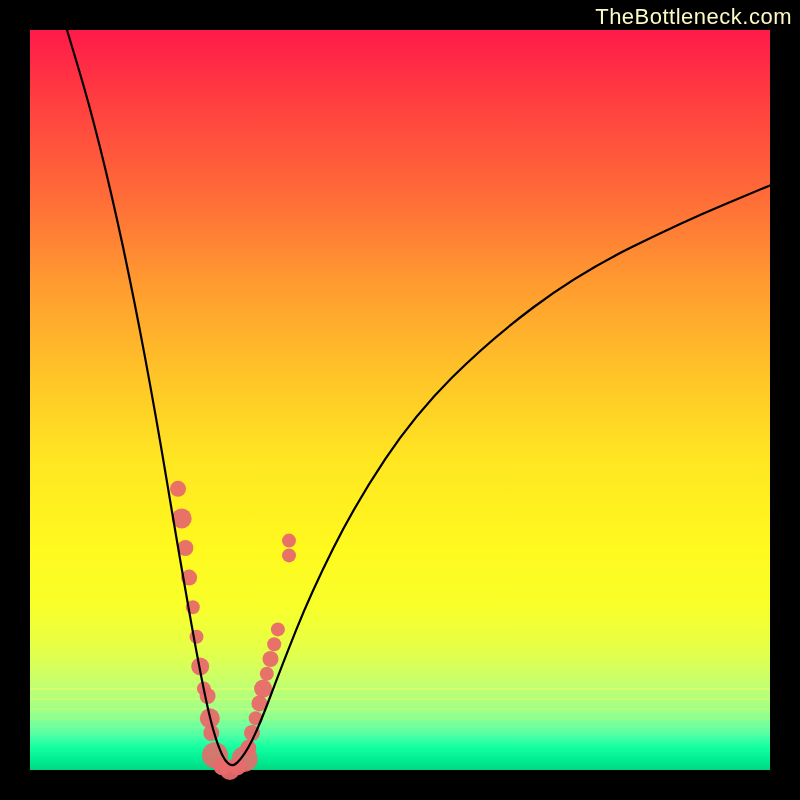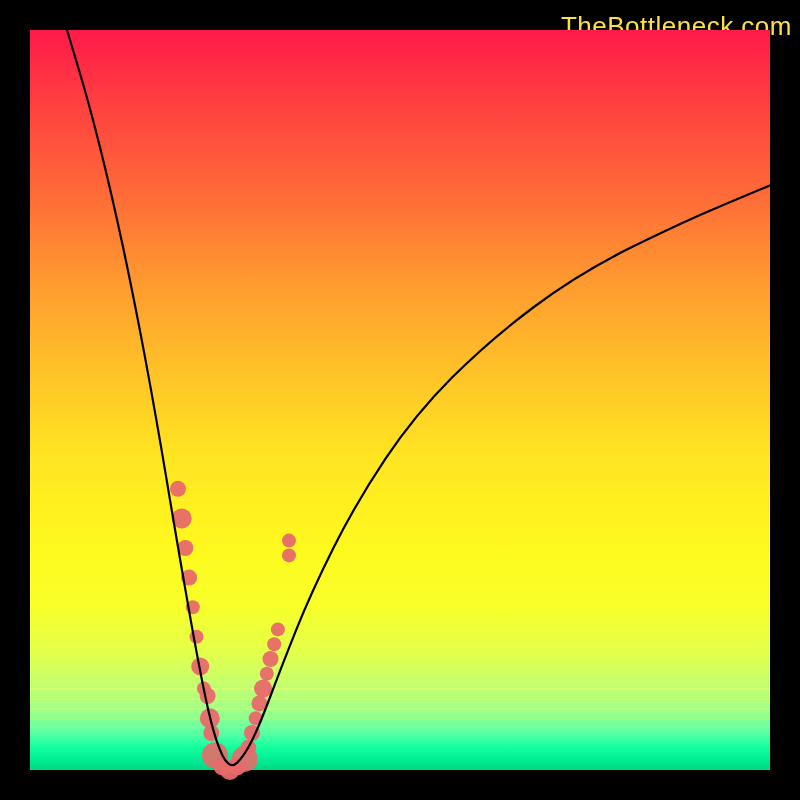--- a/index.html
+++ b/index.html
@@ -47,24 +47,24 @@
   
   .band {
     position: absolute;
     left: 0;
     width: 100%;
     height: 2px;
     opacity: 0.35;
   }
   .watermark {
     position: absolute;
-    top: 11px;
+    top: 4px;
     right: 8px;
-    color: #fde047;
-    font-size: 26px;
+    color: #fef9c3;
+    font-size: 22px;
     letter-spacing: 0.5px;
     user-select: none;
   }
   svg.curve {
     position: absolute;
     left: 0;
     top: 0;
     width: 740px;
     height: 740px;
     overflow: visible;

